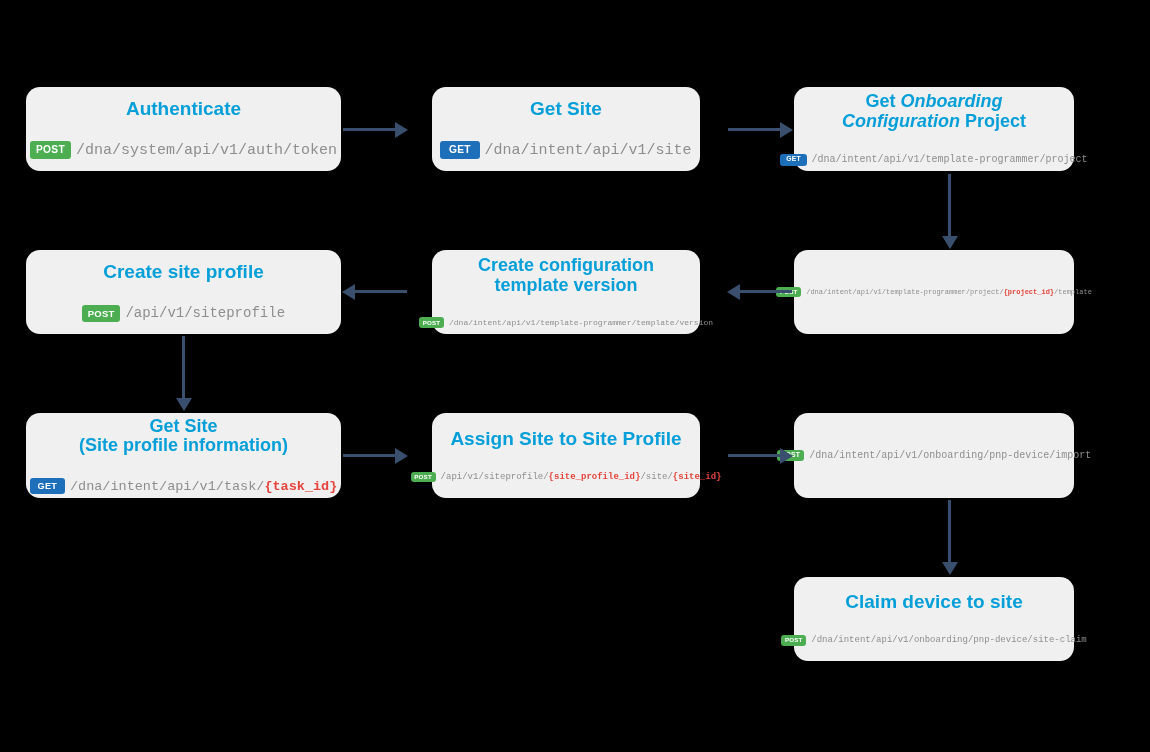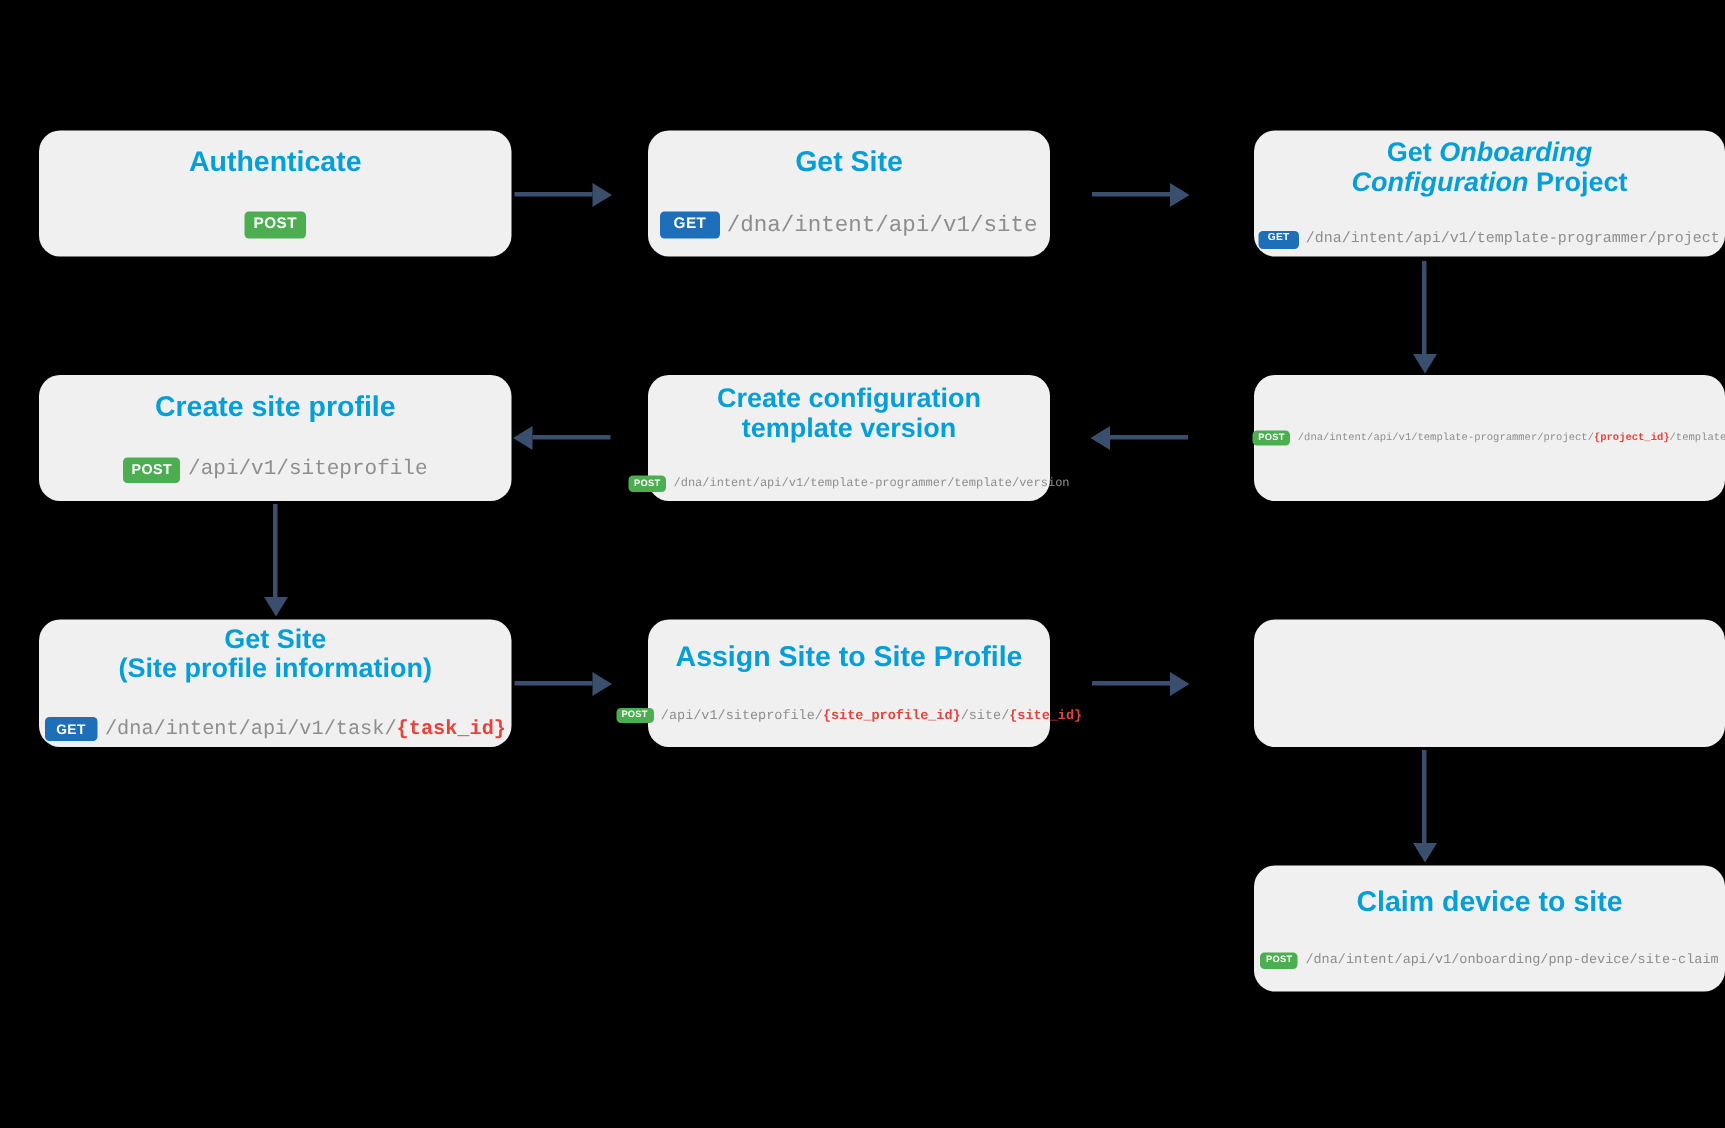--- a/index.html
+++ b/index.html
@@ -5,21 +5,21 @@
   :root{
     --title-blue:#049fd9; --post-green:#4cae50; --get-blue:#1e6fba;
     --path-gray:#8e8e8e; --param-red:#e5443c; --arrow-navy:#3a4e6d;
     --card-bg:#f0f0f0; --page-bg:#000000;
   }
   html,body{margin:0;padding:0;background:var(--page-bg);}
   .canvas{position:relative;width:1150px;height:752px;background:var(--page-bg);
     overflow:hidden;font-family:"Liberation Sans",sans-serif;}
   .card{position:absolute;background:var(--card-bg);border-radius:14px;
     display:flex;flex-direction:column;align-items:center;justify-content:center;gap:22px;}
-  .c1{left:26px;width:315px}.c2{left:432px;width:268px}.c3{left:836px;width:314px}
+  .c1{left:26px;width:315px}.c2{left:432px;width:268px}.c3{left:794px;width:280px}
   .r1{top:87px;height:84px}.r2{top:250px;height:84px}.r3{top:413px;height:85px}.r4{top:577px;height:84px}
   .card-title{color:var(--title-blue);font-weight:bold;font-size:19px;line-height:1.1;
     text-align:center;white-space:nowrap;}
   .two-line .card-title{font-size:18px;}
   .seg-italic{font-style:italic;}
   .path-line{display:flex;align-items:center;gap:5px;white-space:nowrap;}
   .path{font-family:"Liberation Mono",monospace;color:var(--path-gray);}
   .seg-param{color:var(--param-red);font-weight:bold;}
   .badge{font-size:max(.68em,6.2px);font-weight:bold;color:#ffffff;border-radius:3px;
     padding:.38em .6em;font-family:"Liberation Sans",sans-serif;letter-spacing:.03em;line-height:1;}
@@ -40,20 +40,21 @@
 </style>
 </head>
 <body>
 
 <div class="canvas">
 
   <div class="card c1 r1">
     <div class="card-title"><span>Authenticate</span></div>
     <div class="path-line ps15">
       <span class="badge" data-method="POST">POST</span>
+      <span class="path"><span>/dna/system/api/v1/auth/token</span></span>
     </div>
   </div>
 
   <div class="card c2 r1">
     <div class="card-title"><span>Get Site</span></div>
     <div class="path-line ps15">
       <span class="badge" data-method="GET">GET</span>
       <span class="path"><span>/dna/intent/api/v1/site</span></span>
     </div>
   </div>
@@ -99,20 +100,24 @@
 
   <div class="card c2 r3">
     <div class="card-title"><span>Assign Site to Site Profile</span></div>
     <div class="path-line ps9">
       <span class="badge" data-method="POST">POST</span>
       <span class="path"><span>/api/v1/siteprofile/</span><span class="seg-param">{site_profile_id}</span><span>/site/</span><span class="seg-param">{site_id}</span></span>
     </div>
   </div>
 
   <div class="card c3 r3">
+    <div class="path-line ps10">
+      <span class="badge" data-method="POST">POST</span>
+      <span class="path"><span>/dna/intent/api/v1/onboarding/pnp-device/import</span></span>
+    </div>
   </div>
 
   <div class="card c3 r4">
     <div class="card-title"><span>Claim device to site</span></div>
     <div class="path-line ps9">
       <span class="badge" data-method="POST">POST</span>
       <span class="path"><span>/dna/intent/api/v1/onboarding/pnp-device/site-claim</span></span>
     </div>
   </div>
 

